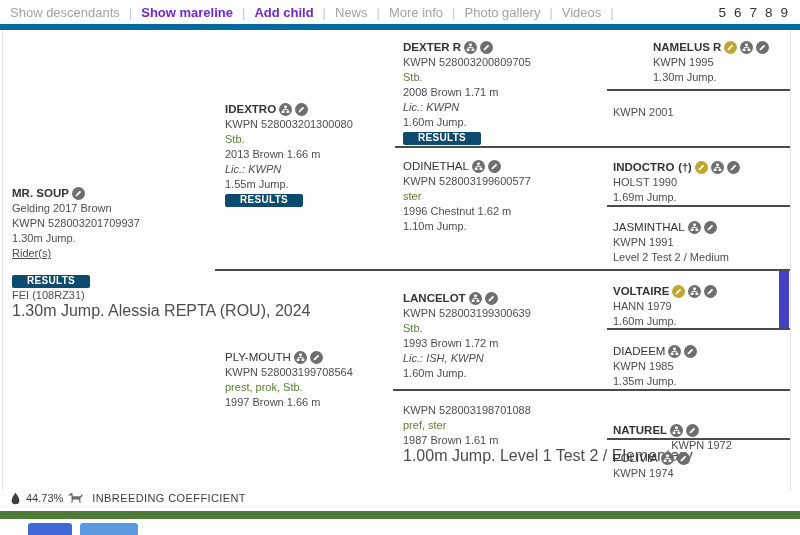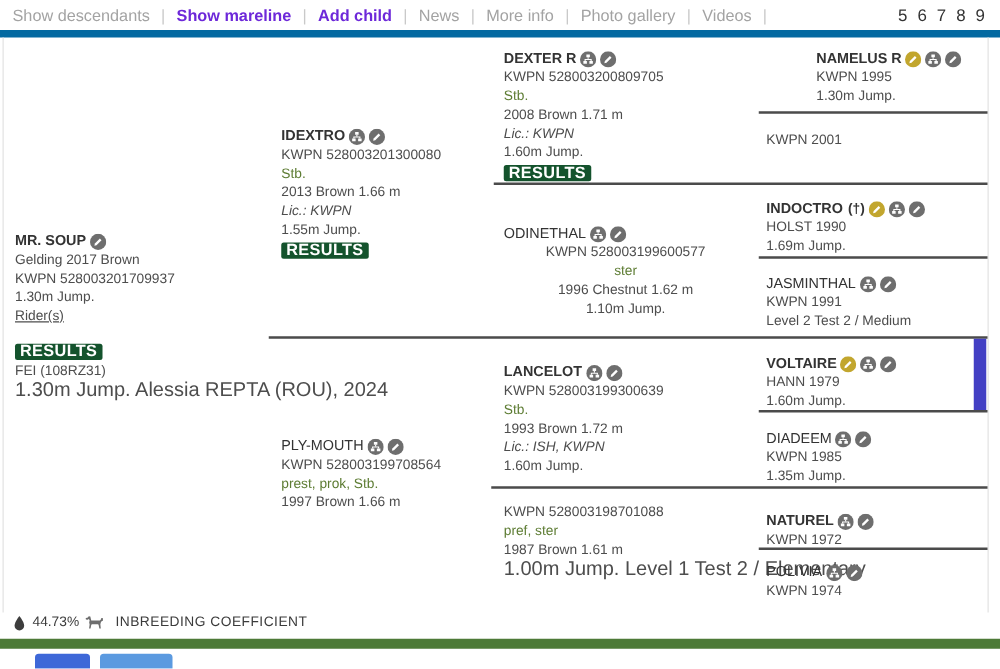--- a/index.html
+++ b/index.html
@@ -18,22 +18,22 @@
   .nrow{display:flex;align-items:center;gap:3px;height:16px;}
   .hname{font-size:11.5px;color:#333;cursor:pointer;white-space:nowrap;}
   .bold .hname{font-weight:bold;}
   .sfx{font-weight:bold;color:#333;font-size:11px;margin-left:1px;}
   .ln{white-space:nowrap;}
   .green{color:#5d7c33;}
   .italic{font-style:italic;}
   .small{font-size:16px;}
   .riders{text-decoration:underline;cursor:pointer;display:inline-block;}
   .res-block{margin-top:12px;}
-  .badge{display:inline-block;background:#14532d;color:#fff;font-size:13px;font-weight:bold;
-         padding:1px 4px 2px;border-radius:2px;letter-spacing:.3px;cursor:pointer;line-height:10px;margin-top:2px;}
+  .badge{display:inline-block;background:#0c4a6e;color:#fff;font-size:10px;font-weight:bold;
+         padding:1px 15px 2px;border-radius:2px;letter-spacing:.3px;cursor:pointer;line-height:10px;margin-top:2px;}
   .ic{width:13px;height:13px;display:inline-flex;cursor:pointer;flex:none;}
   
   .sep{position:absolute;height:2px;background:#4b4b4b;}
   .edge{position:absolute;background:#e3e3e3;}
   .marker{position:absolute;left:779px;top:271px;width:10px;height:57px;background:#4340c4;}
   
   .inbreed{position:absolute;left:10px;top:490px;height:16px;display:flex;align-items:center;gap:5px;
            font-size:11px;color:#3b3b3b;}
   .inbreed .lbl{letter-spacing:.4px;margin-left:2px;}
   .greenbar{position:absolute;left:0;top:511px;width:800px;height:8px;background:#4d7a37;}
@@ -165,21 +165,21 @@
         </span>
     </div>
     <div class="ln">KWPN 528003200809705</div>
     <div class="ln green">Stb.</div>
     <div class="ln">2008 Brown 1.71 m</div>
     <div class="ln italic">Lic.: KWPN</div>
     <div class="ln">1.60m Jump.</div>
     <div><span class="badge">RESULTS</span></div>
   </div>
 
-  <div class="cell" style="left:403px;top:179px;width:195px;text-align:center;">
+  <div class="cell" style="left:403px;top:158px;width:195px;">
     <div class="nrow">
       <span class="hname">ODINETHAL</span>
       <span class="ic">
           <svg viewBox="0 0 13 13" width="13" height="13">
             <circle cx="6.5" cy="6.5" r="6.5" fill="#6e6e6e"></circle>
             <rect x="5.1" y="2.6" width="2.8" height="2.2" fill="#fff"></rect>
             <rect x="2.7" y="7.8" width="2.8" height="2.2" fill="#fff"></rect>
             <rect x="7.5" y="7.8" width="2.8" height="2.2" fill="#fff"></rect>
             <path d="M6.5 4.8v1.1M4.1 7.8V6.6h4.8v1.2" stroke="#fff" stroke-width="0.9" fill="none"></path>
           </svg>
@@ -361,21 +361,21 @@
           <svg viewBox="0 0 13 13" width="13" height="13">
             <circle cx="6.5" cy="6.5" r="6.5" fill="#6e6e6e"></circle>
             <path d="M3.5 9.5l.4-1.7 4-4 1.3 1.3-4 4z" fill="#fff"></path>
           </svg>
         </span>
     </div>
     <div class="ln">KWPN 1985</div>
     <div class="ln">1.35m Jump.</div>
   </div>
 
-  <div class="cell bold" style="left:613px;top:409px;width:177px;">
+  <div class="cell bold" style="left:613px;top:422px;width:177px;text-align:center;">
     <div class="nrow">
       <span class="hname">NATUREL</span>
       <span class="ic">
           <svg viewBox="0 0 13 13" width="13" height="13">
             <circle cx="6.5" cy="6.5" r="6.5" fill="#6e6e6e"></circle>
             <rect x="5.1" y="2.6" width="2.8" height="2.2" fill="#fff"></rect>
             <rect x="2.7" y="7.8" width="2.8" height="2.2" fill="#fff"></rect>
             <rect x="7.5" y="7.8" width="2.8" height="2.2" fill="#fff"></rect>
             <path d="M6.5 4.8v1.1M4.1 7.8V6.6h4.8v1.2" stroke="#fff" stroke-width="0.9" fill="none"></path>
           </svg>

